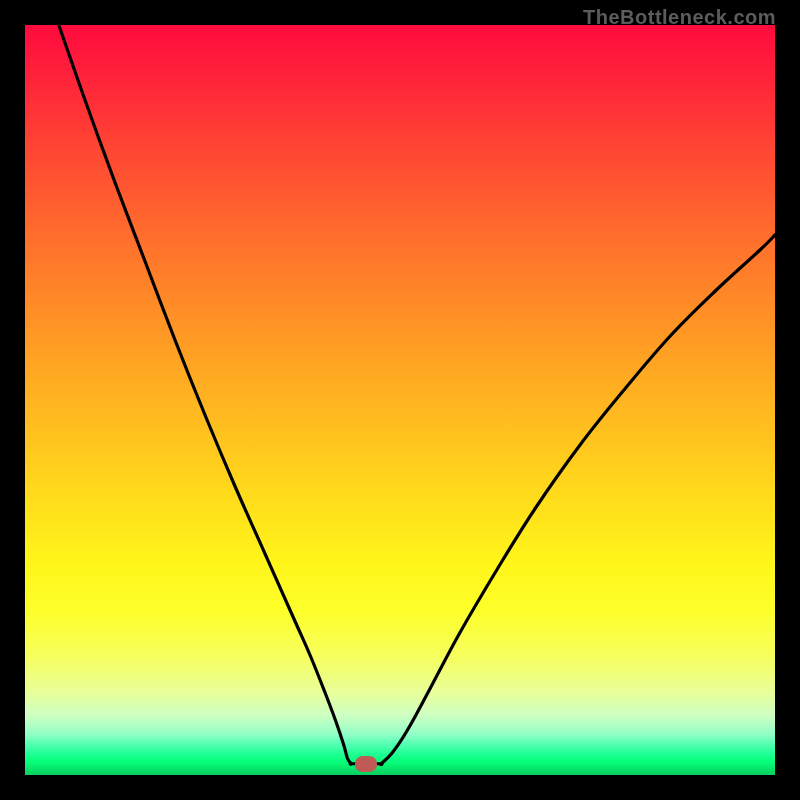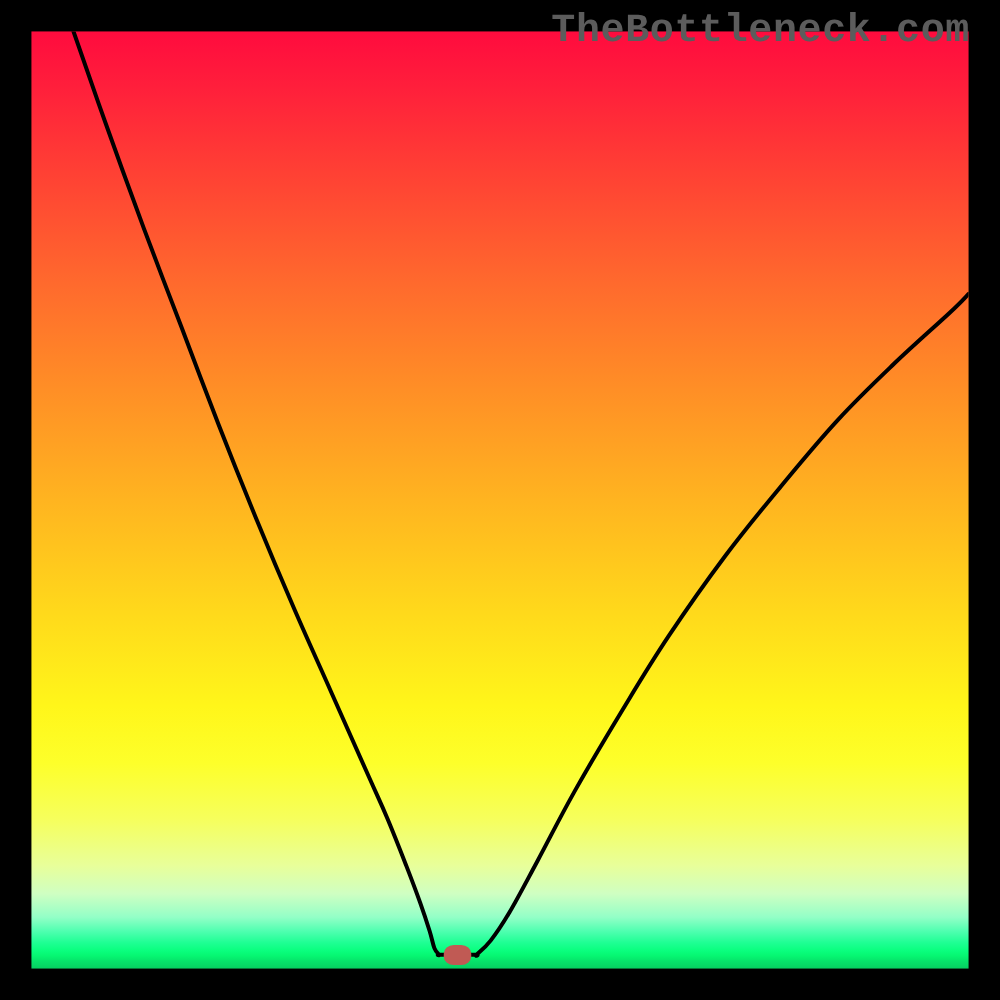--- a/index.html
+++ b/index.html
@@ -7,22 +7,22 @@
   .frame {
     position: relative;
     width: 800px;
     height: 800px;
     background: #000;
   }
   .watermark {
     position: absolute;
     top: 6px;
     right: 24px;
-    font-family: Liberation Mono, monospace;
-    font-size: 32px;
+    font-family: Liberation Sans, sans-serif;
+    font-size: 20px;
     font-weight: 600;
     color: #5c5c5c;
     letter-spacing: 0.5px;
     z-index: 5;
   }
   .plot-area {
     position: absolute;
     left: 25px;
     top: 25px;
     width: 750px;

